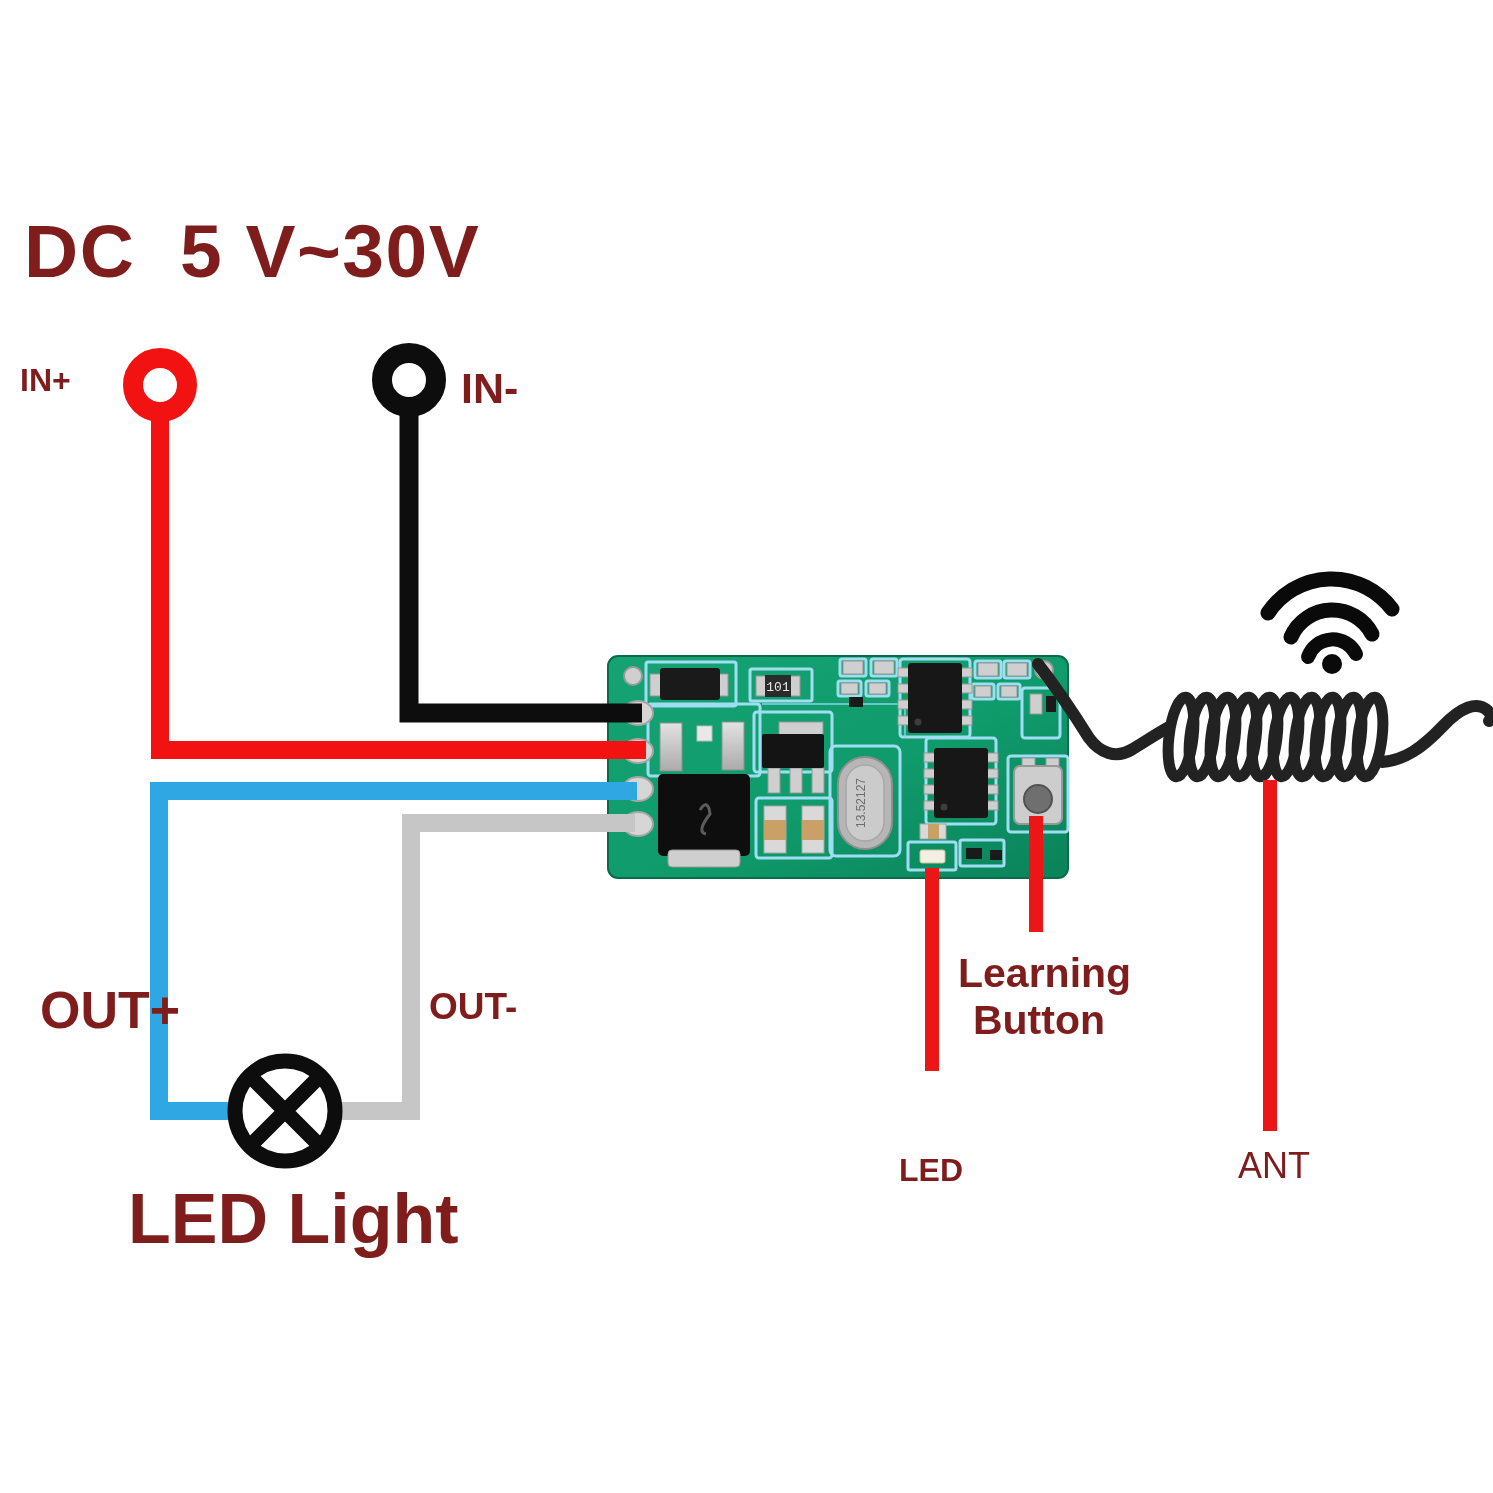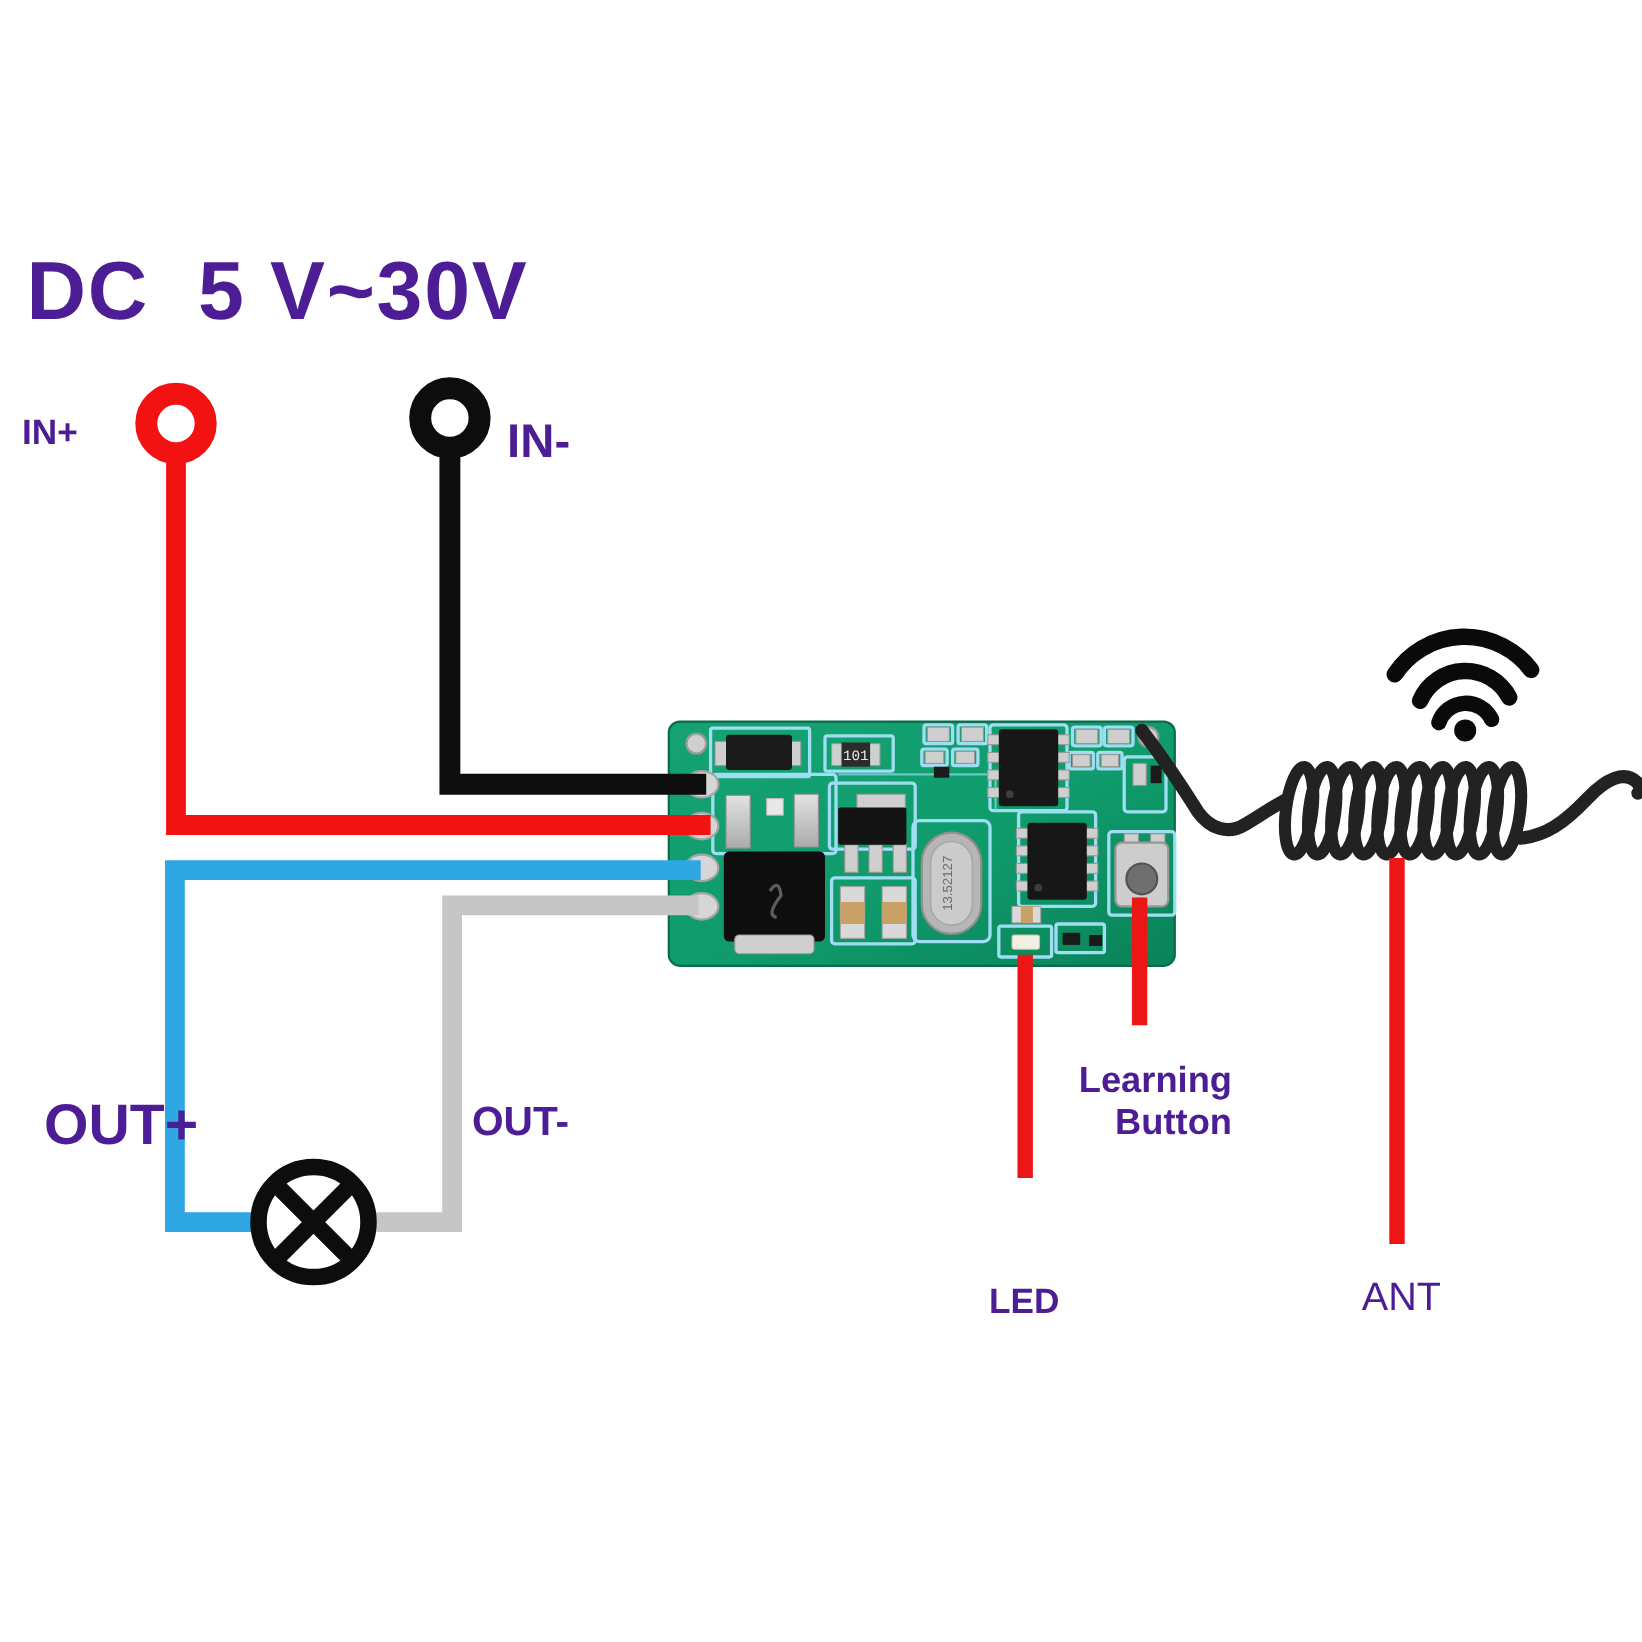--- a/index.html
+++ b/index.html
@@ -1,25 +1,25 @@
 <!DOCTYPE html>
 <html><head>
 <meta charset="utf-8">
 <style>
   html,body{margin:0;padding:0;background:#ffffff;}
   #canvas{position:relative;width:1493px;height:1493px;background:#ffffff;overflow:hidden;
           font-family:"Liberation Sans",sans-serif;}
-  .lbl{position:absolute;color:#4c1d95;font-weight:700;line-height:1;margin-top:13px;}
+  .lbl{position:absolute;color:#7f1d1d;font-weight:700;line-height:1;}
   #title{left:24px;top:214px;font-size:75px;letter-spacing:1.5px;white-space:pre;}
   #in-plus{left:20px;top:364px;font-size:32px;}
   #in-minus{left:461px;top:367px;font-size:43px;}
   #out-plus{left:0px;top:984px;font-size:52px;padding-left:40px;}
   #out-minus{left:429px;top:988px;font-size:37px;}
   #led-light{left:128px;top:1184px;font-size:70px;}
-  #learning{left:958px;top:950px;width:162px;text-align:right;font-size:33px;font-weight:600;line-height:1.15;}
+  #learning{left:958px;top:950px;width:162px;text-align:center;font-size:41px;font-weight:600;line-height:1.15;}
   #led-callout{left:899px;top:1154px;font-size:32px;font-weight:700;}
   #ant-callout{left:1238px;top:1148px;font-size:36px;font-weight:400;}
   svg{position:absolute;left:0;top:0;}
   .silk{fill:none;stroke:#9fdef2;stroke-width:3;}
   .smd-ag{fill:#cfcfcf;stroke:#979797;stroke-width:1;}
   .smd-bk{fill:#1a1a1a;}
 </style>
 </head>
 <body>
 
@@ -213,19 +213,20 @@
       <path d="M932,868 L932,1071" stroke-width="14" stroke="#ec1616"></path>
       <path d="M1270,780 L1270,1131" stroke-width="14" stroke="#ec1616"></path>
     </g>
   </svg>
 
   <div id="title" class="lbl">DC  5 V~30V</div>
   <div id="in-plus" class="lbl">IN+</div>
   <div id="in-minus" class="lbl">IN-</div>
   <div id="out-plus" class="lbl">OUT+</div>
   <div id="out-minus" class="lbl">OUT-</div>
+  <div id="led-light" class="lbl">LED Light</div>
   <div id="learning" class="lbl">
     <div>Learning</div>
     <div>Button</div>
   </div>
   <div id="led-callout" class="lbl">LED</div>
   <div id="ant-callout" class="lbl">ANT</div>
 </div>
 
 </body></html>

